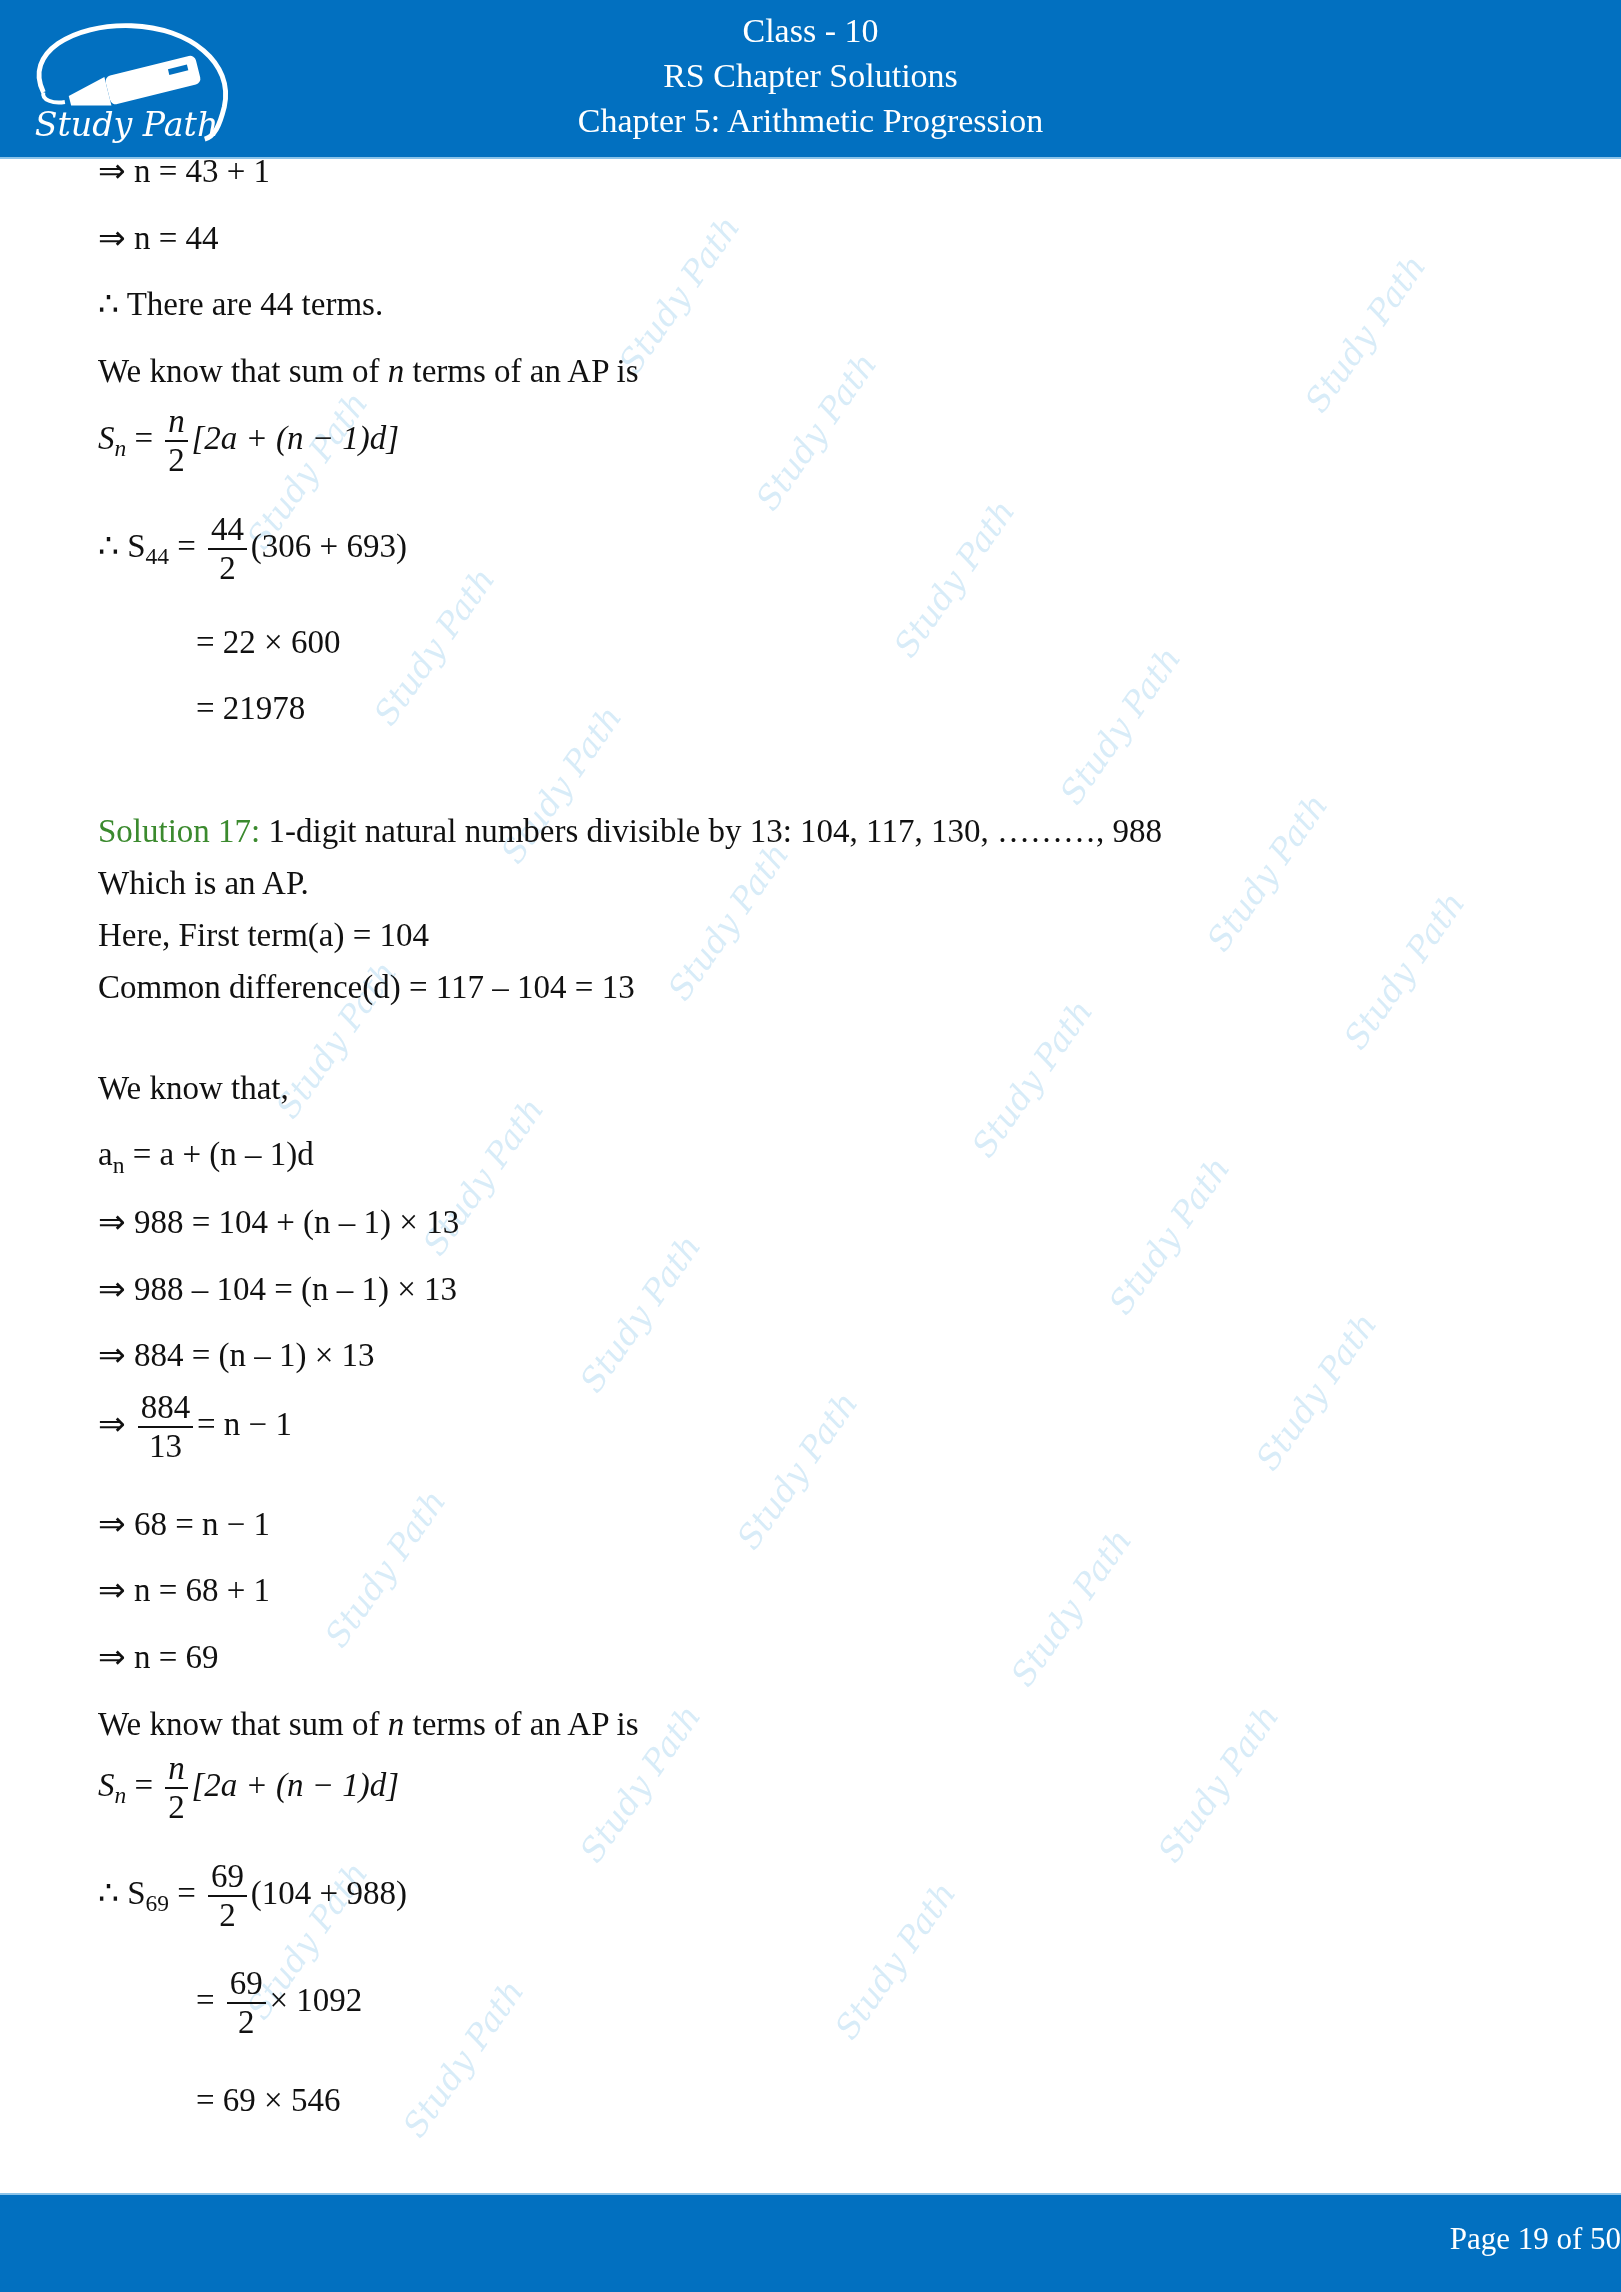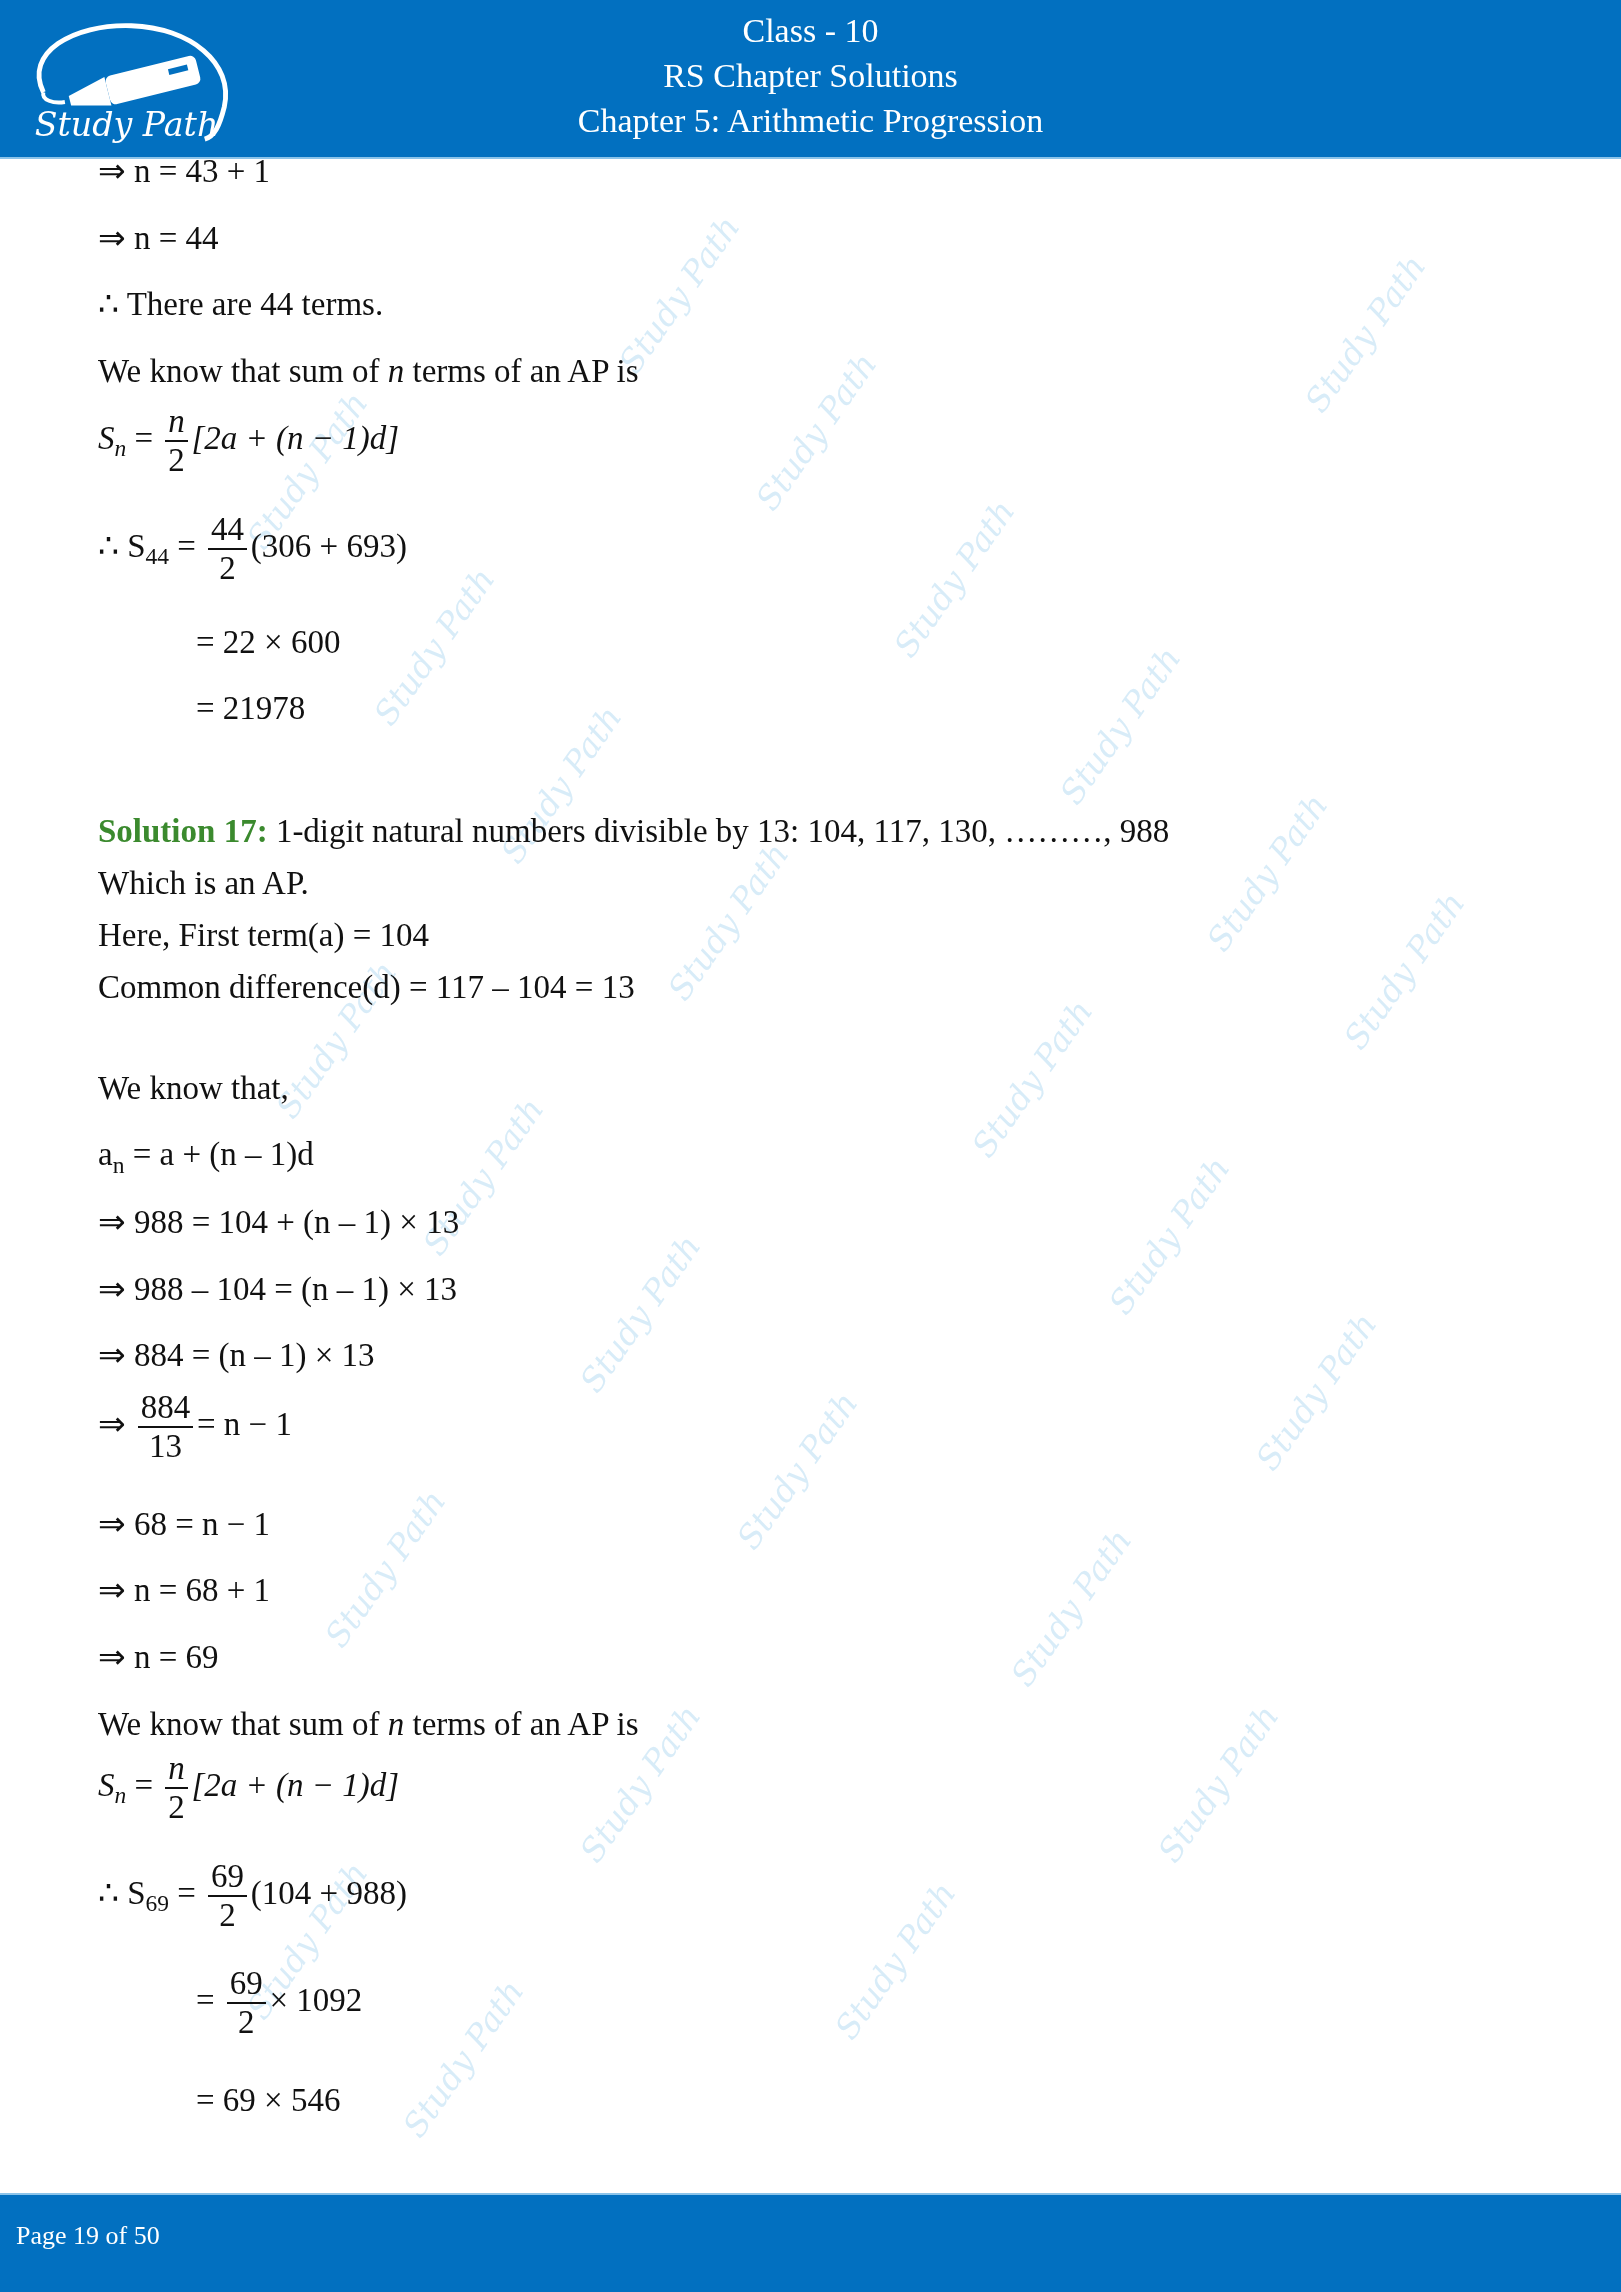--- a/index.html
+++ b/index.html
@@ -15,30 +15,30 @@
   .header .titles {
     position: absolute; left: 0; right: 0; top: 7.8px; text-align: center;
     color: #ffffff; font-family: "Liberation Serif", serif; font-size: 34px; line-height: 45px;
   }
   .logo { position: absolute; left: 13.7px; top: 13.7px; width: 225px; height: 133px; }
   .footer {
     position: absolute; left: 0; top: 2193px; width: 1621px; height: 100px;
     background: #0270c0; border-top: 2.9px solid #8cc4ea;
   }
   .footer .page {
-    position: absolute; left: 16px; right: 0; top: 25.5px; text-align: left;
-    color: #ffffff; font-family: "Liberation Serif", serif; font-size: 26px;
+    position: absolute; left: 16px; right: 0; top: 25.5px; text-align: right;
+    color: #ffffff; font-family: "Liberation Serif", serif; font-size: 31px;
   }
   .content {
     position: absolute; left: 98px; top: 162px; width: 1431px;
     font-family: "Liberation Serif", serif; font-size: 33px;
   }
   .line { position: absolute; left: 0; white-space: nowrap; line-height: 39px; }
   .indent { left: 98px; }
-  .sol-label { color: #3b8a2e; font-weight: bold; margin-top: 20px; }
+  .sol-label { color: #3b8a2e; font-weight: normal; margin-top: 20px; }
   .frac { display: inline-block; vertical-align: middle; text-align: center; margin: 0 3.9px; }
   .frac .num { display: block; border-bottom: 2px solid #111; padding: 0 2.9px; line-height: 37px; }
   .frac .den { display: block; line-height: 37px; }
   .ital { font-style: italic; }
   sub { font-size: 23.5px; }
   .watermarks { position: absolute; left: 0; top: 157px; width: 1621px; height: 2036px; pointer-events: none; }
   .wm {
     position: absolute; color: #b9ddf3; opacity: 0.55; font-style: italic;
     font-family: "DejaVu Serif", serif; font-size: 33px; transform: rotate(-55deg);
   }

